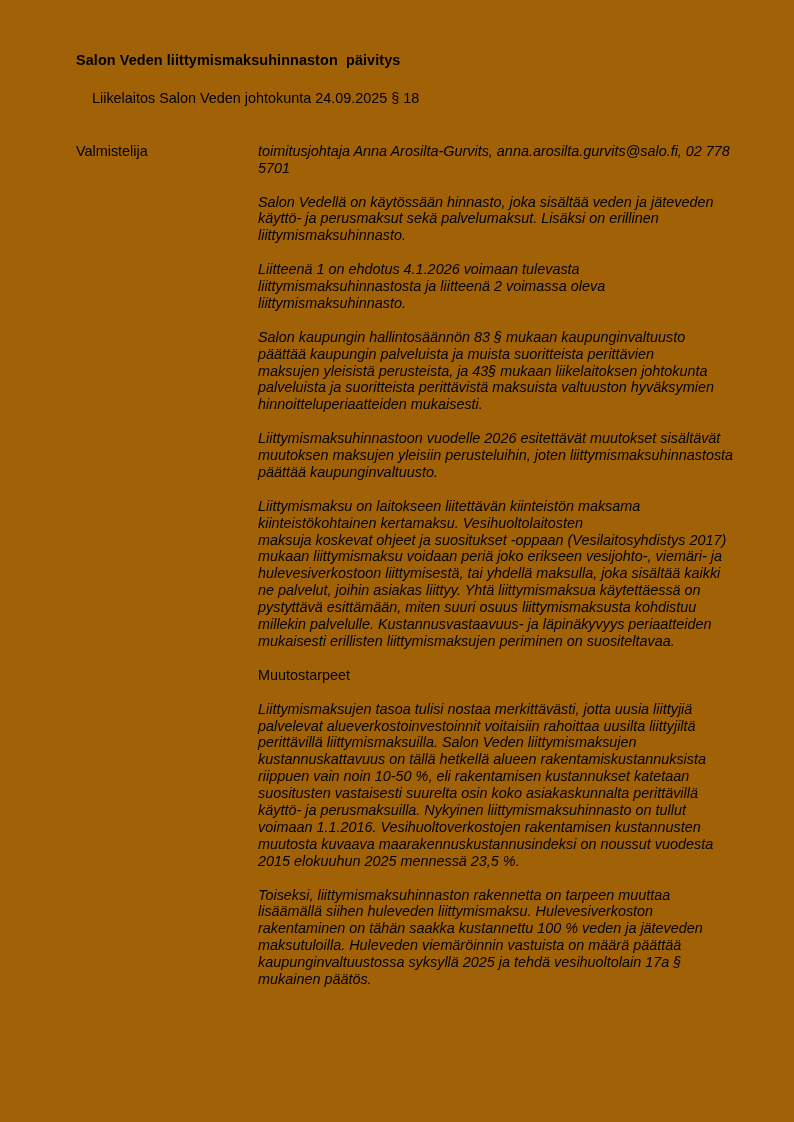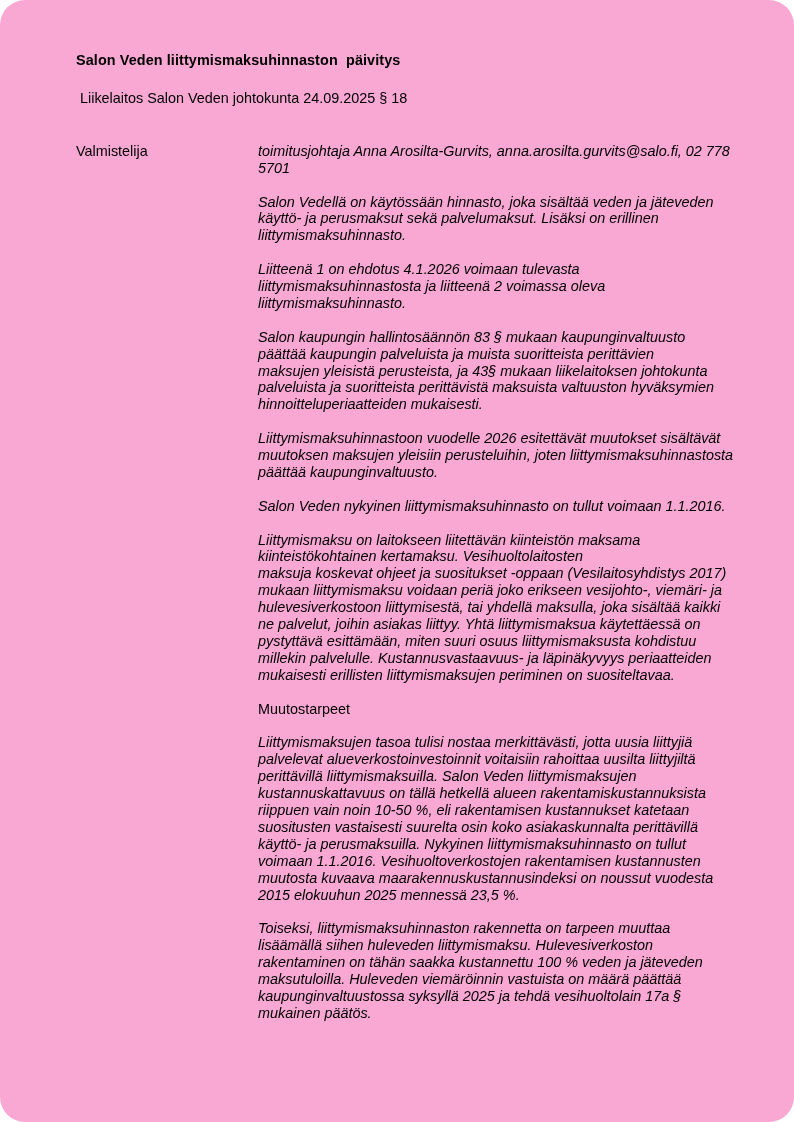--- a/index.html
+++ b/index.html
@@ -4,39 +4,38 @@
 <style>
   html, body {
     margin: 0;
     padding: 0;
     background: #ffffff;
   }
   .page {
     position: relative;
     width: 794px;
     height: 1122px;
-    background: #f9a8d4;
+    background: #a16207;
     color: #000000;
     overflow: hidden;
     box-sizing: border-box;
     padding: 52px 56px 0 76px;
     font-family: "Liberation Sans", sans-serif;
     font-size: 14.4px;
     line-height: 16.9px;
-    border-radius: 25px;
   }
   .doc-title {
     font-weight: bold;
     letter-spacing: 0.1px;
     white-space: pre;
     margin: 0 0 21px 0;
   }
   .doc-subtitle {
     white-space: pre;
-    margin: 0 0 36px 4px;
+    margin: 0 0 36px 16px;
   }
   .preparer-row {
     display: flex;
     align-items: flex-start;
     gap: 8px;
   }
   .label-col {
     width: 174px;
     flex: none;
     white-space: pre;
@@ -79,21 +78,20 @@
 liittymismaksuhinnastosta ja liitteenä 2 voimassa oleva
 liittymismaksuhinnasto.</div>
           <div class="paragraph">Salon kaupungin hallintosäännön 83 § mukaan kaupunginvaltuusto
 päättää kaupungin palveluista ja muista suoritteista perittävien
 maksujen yleisistä perusteista, ja 43§ mukaan liikelaitoksen johtokunta
 palveluista ja suoritteista perittävistä maksuista valtuuston hyväksymien
 hinnoitteluperiaatteiden mukaisesti.</div>
           <div class="paragraph">Liittymismaksuhinnastoon vuodelle 2026 esitettävät muutokset sisältävät
 muutoksen maksujen yleisiin perusteluihin, joten liittymismaksuhinnastosta
 päättää kaupunginvaltuusto.</div>
-          <div class="paragraph">Salon Veden nykyinen liittymismaksuhinnasto on tullut voimaan 1.1.2016.</div>
           <div class="paragraph">Liittymismaksu on laitokseen liitettävän kiinteistön maksama
 kiinteistökohtainen kertamaksu. Vesihuoltolaitosten
 maksuja koskevat ohjeet ja suositukset -oppaan (Vesilaitosyhdistys 2017)
 mukaan liittymismaksu voidaan periä joko erikseen vesijohto-, viemäri- ja
 hulevesiverkostoon liittymisestä, tai yhdellä maksulla, joka sisältää kaikki
 ne palvelut, joihin asiakas liittyy. Yhtä liittymismaksua käytettäessä on
 pystyttävä esittämään, miten suuri osuus liittymismaksusta kohdistuu
 millekin palvelulle. Kustannusvastaavuus- ja läpinäkyvyys periaatteiden
 mukaisesti erillisten liittymismaksujen periminen on suositeltavaa.</div>
           <div class="heading">Muutostarpeet</div>

